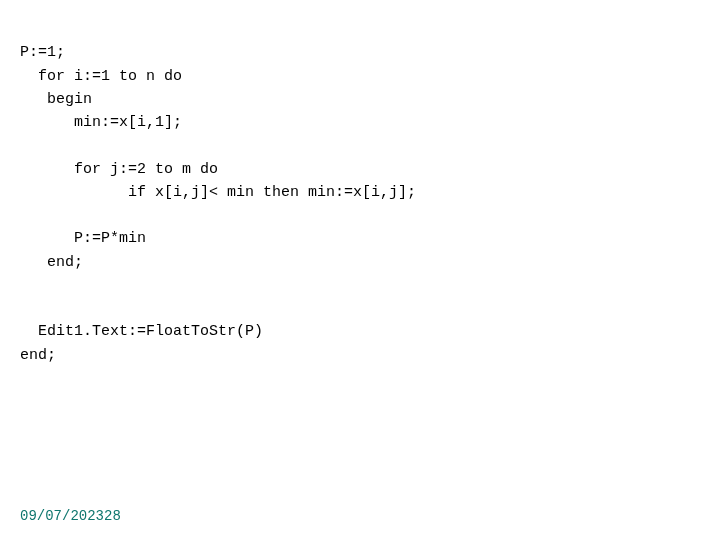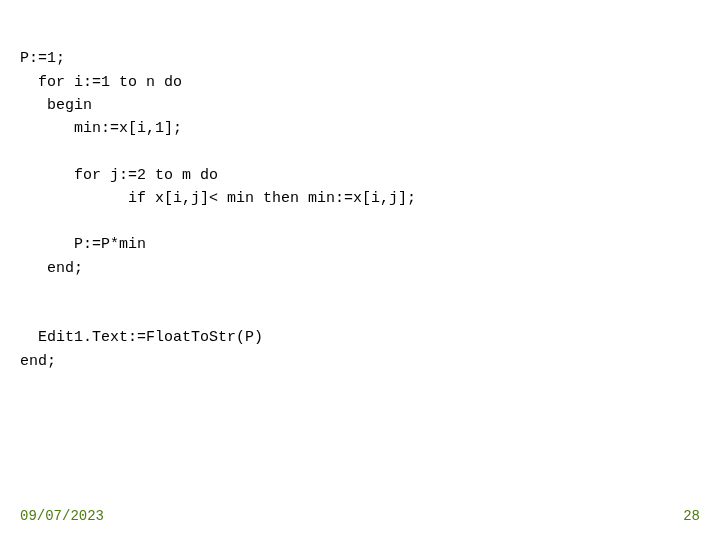--- a/index.html
+++ b/index.html
@@ -16,30 +16,30 @@
       position: relative;
       overflow: hidden;
     }
 
     .footer {
       position: absolute;
       bottom: 16px;
       left: 20px;
       right: 20px;
       display: flex;
-      justify-content: space-between;
+      justify-content: flex-start;
       font-family: 'Courier New', Courier, monospace;
       font-size: 14px;
-      color: #4d7c0f;
+      color: #0f766e;
     }
   </style>
 </head>
 <body>
 
-<div style="padding: 24px 20px; font-family: 'Courier New', Courier, monospace; font-size: 15px; line-height: 1.55; color: #000; white-space: pre;">
+<div style="padding: 18px 20px; font-family: 'Courier New', Courier, monospace; font-size: 15px; line-height: 1.55; color: #000; white-space: pre;">
 <span>P:=1;
   for i:=1 to n do
    begin
       min:=x[i,1];
 
       for j:=2 to m do
             if x[i,j]&lt; min then min:=x[i,j];
 
       P:=P*min
    end;

